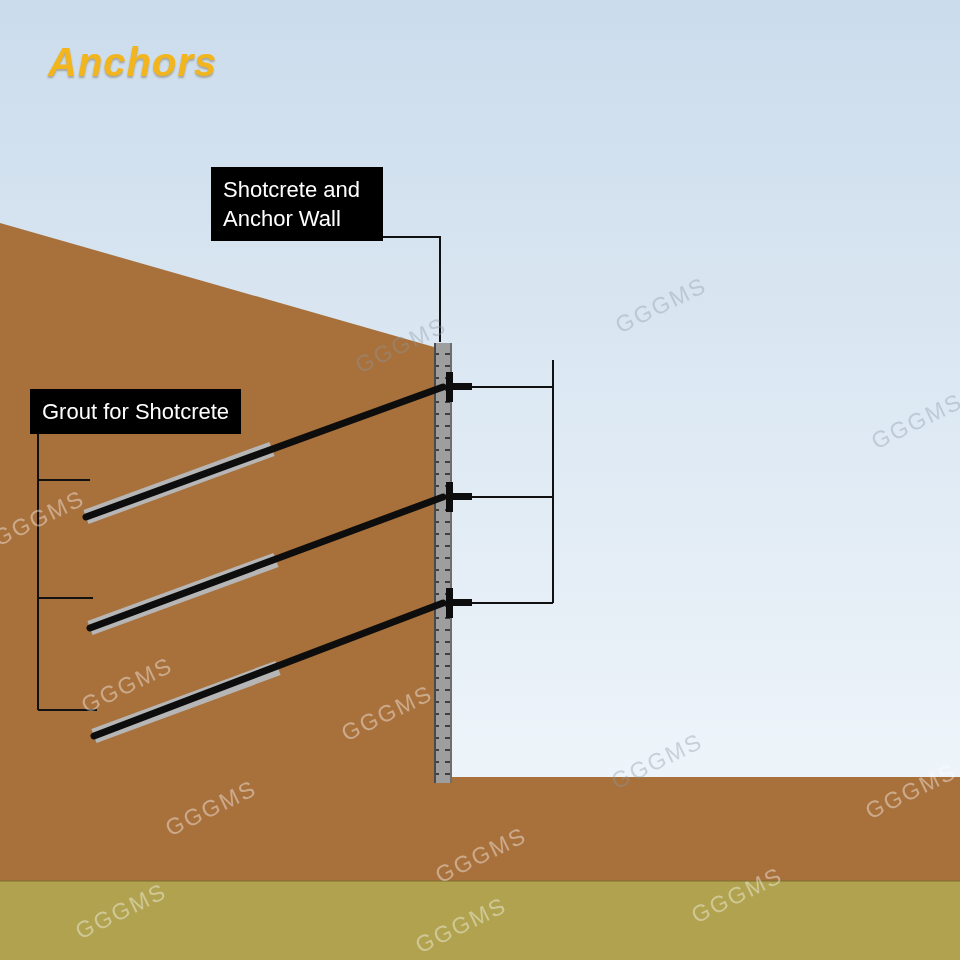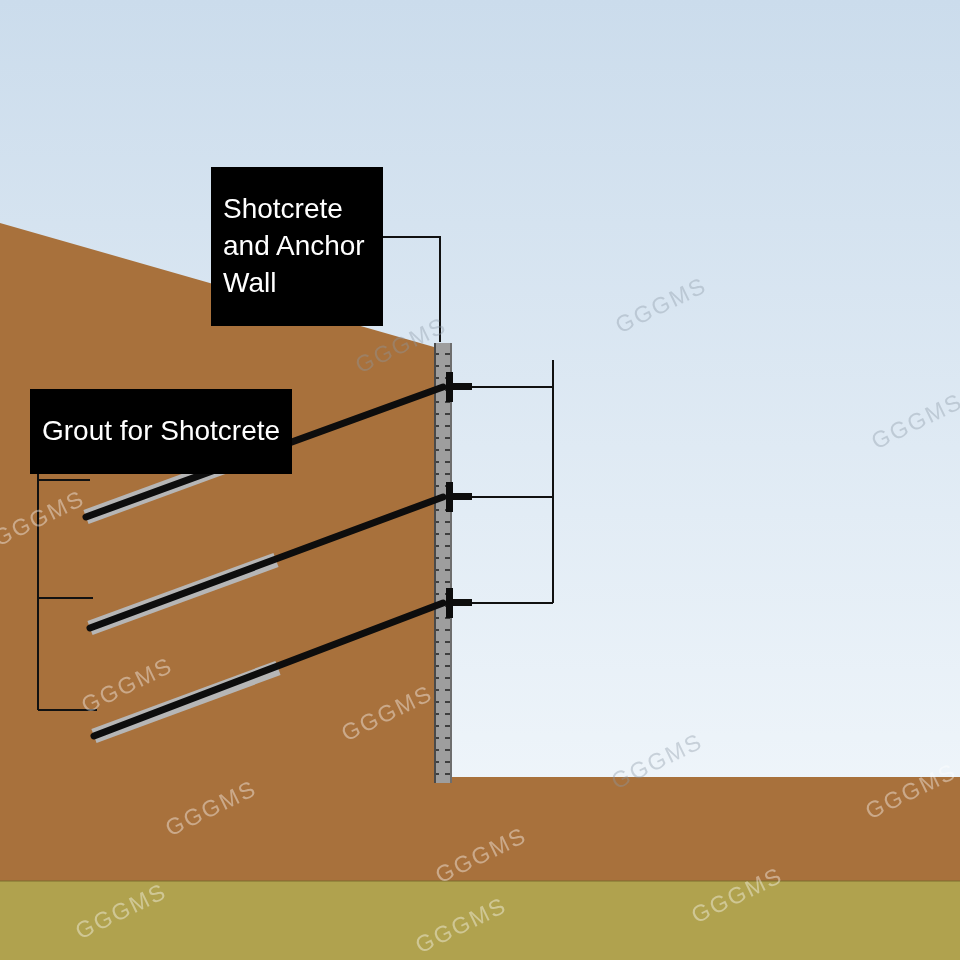--- a/index.html
+++ b/index.html
@@ -13,22 +13,22 @@
     position:absolute;left:48px;top:40px;margin:0;
     font-size:40px;font-weight:bold;font-style:italic;
     color:var(--c-title,#f2b51d);
     text-shadow:0 2px 2px rgba(90,60,0,.35);
     letter-spacing:1px;
   }
   .lbl{
     position:absolute;
     background:var(--c-label_bg,#000);
     color:var(--c-label_fg,#fff);
-    font-size:28px;line-height:1.32;
-    padding:24px 12px;
+    font-size:22px;line-height:1.32;
+    padding:8px 12px;
   }
   .lbl-shotcrete{left:211px;top:167px;width:148px;}
   .lbl-tieback{left:553px;top:291px;width:170px;}
   .lbl-grout{left:30px;top:389px;white-space:nowrap;}
   .wm{
     position:absolute;
     font-size:23px;letter-spacing:2px;
     transform:rotate(-26deg);
     pointer-events:none;
     user-select:none;
@@ -97,20 +97,21 @@
     </g>
 
     <g fill="none" style="stroke:var(--c-leader,#111)" stroke-width="2">
       <line x1="38" y1="421" x2="38" y2="710"></line>
       <line x1="38" y1="480" x2="90" y2="480"></line>
       <line x1="38" y1="598" x2="93" y2="598"></line>
       <line x1="38" y1="710" x2="97" y2="710"></line>
     </g>
   </svg>
 
+  <h1 class="page-title">Anchors</h1>
 
   <div class="lbl lbl-shotcrete">Shotcrete and Anchor Wall</div>
   <div class="lbl lbl-grout">Grout for Shotcrete</div>
 
   <span class="wm wm-dark" style="left:352px;top:332px;">GGGMS</span>
   <span class="wm wm-dark" style="left:612px;top:292px;">GGGMS</span>
   <span class="wm wm-dark" style="left:868px;top:408px;">GGGMS</span>
   <span class="wm wm-light" style="left:-10px;top:505px;">GGGMS</span>
   <span class="wm wm-light" style="left:78px;top:672px;">GGGMS</span>
   <span class="wm wm-light" style="left:338px;top:700px;">GGGMS</span>

